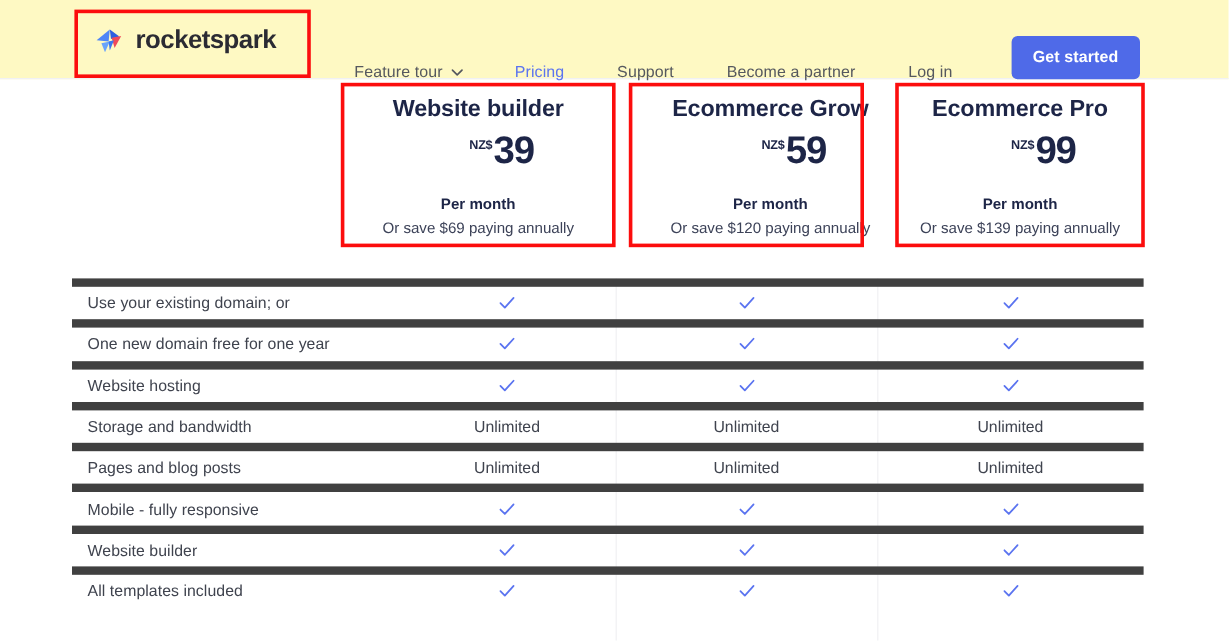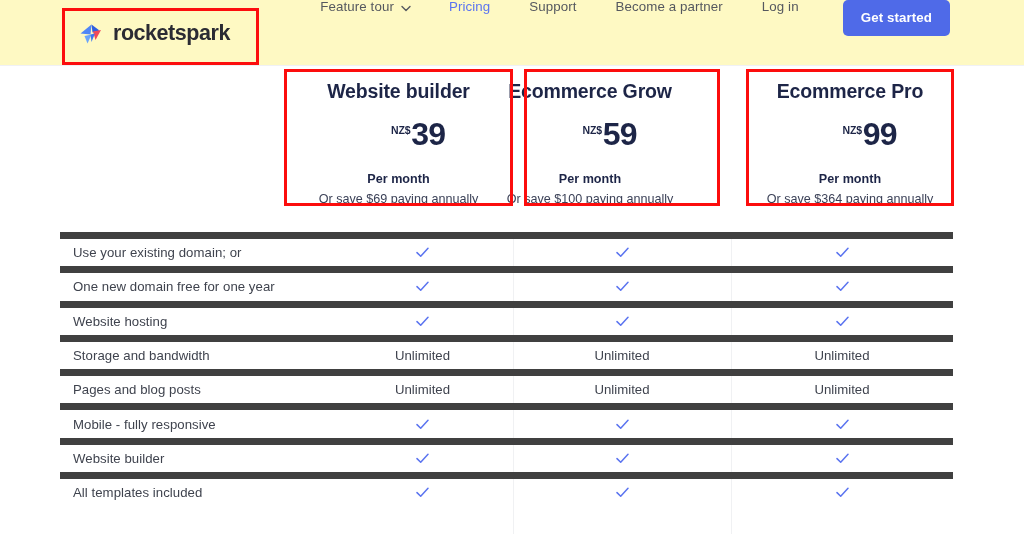--- a/index.html
+++ b/index.html
@@ -54,22 +54,22 @@
     line-height: 1;
     white-space: nowrap;
   }
 
   .main-nav {
     position: absolute;
     right: 74px;
     top: 0;
     height: 66px;
     display: flex;
-    align-items: flex-start;
-    gap: 5px;
+    align-items: flex-end;
+    gap: 10px;
   }
   .nav-link {
     font-size: 13.3px;
     color: #55585f;
     white-space: nowrap;
     padding: 0 17px;
     line-height: 1;
     cursor: pointer;
     letter-spacing: 0.1px;
   }
@@ -112,33 +112,33 @@
     height: 150px;
   }
   .plan {
     position: absolute;
     top: 3px;
     height: 136px;
     text-align: center;
     padding-top: 12px;
   }
   .plan-1 { left: 284px; width: 229px; }
-  .plan-2 { left: 496px; width: 188px; }
+  .plan-2 { left: 548px; width: 188px; }
   .plan-3 { left: 746px; width: 208px; }
 
   .plan-name {
     font-size: 19.5px;
     font-weight: 700;
     color: #1d2547;
     letter-spacing: -0.15px;
     line-height: 1.1;
     white-space: nowrap;
   }
   .plan-price {
-    margin-top: 16px;
+    margin-top: 7px;
     color: #1d2547;
     line-height: 1;
     display: flex;
     align-items: flex-start;
     justify-content: center;
     padding-left: 39px;
   }
   .plan-currency {
     font-size: 10.5px;
     font-weight: 700;
@@ -287,31 +287,31 @@
       <div class="plan-annual">Or save $69 paying annually</div>
     </div>
 
     <div class="plan plan-2">
       <div class="plan-name">Ecommerce Grow</div>
       <div class="plan-price">
         <span class="plan-currency">NZ$</span>
         <span class="plan-amount">59</span>
       </div>
       <div class="plan-period">Per month</div>
-      <div class="plan-annual">Or save $100 paying annually</div>
+      <div class="plan-annual">Or save $120 paying annually</div>
     </div>
 
     <div class="plan plan-3">
       <div class="plan-name">Ecommerce Pro</div>
       <div class="plan-price">
         <span class="plan-currency">NZ$</span>
         <span class="plan-amount">99</span>
       </div>
       <div class="plan-period">Per month</div>
-      <div class="plan-annual">Or save $364 paying annually</div>
+      <div class="plan-annual">Or save $139 paying annually</div>
     </div>
   </section>
 
   <section class="feature-table" id="feature-table">
     <div class="vline vline-1" style="height: 308.672px;"></div>
     <div class="vline vline-2" style="height: 308.672px;"></div>
   <div class="frow">
         <div class="fname">Use your existing domain; or</div>
         <div class="fcell fcell-1">
           <svg class="tick" viewBox="0 0 13 11">

